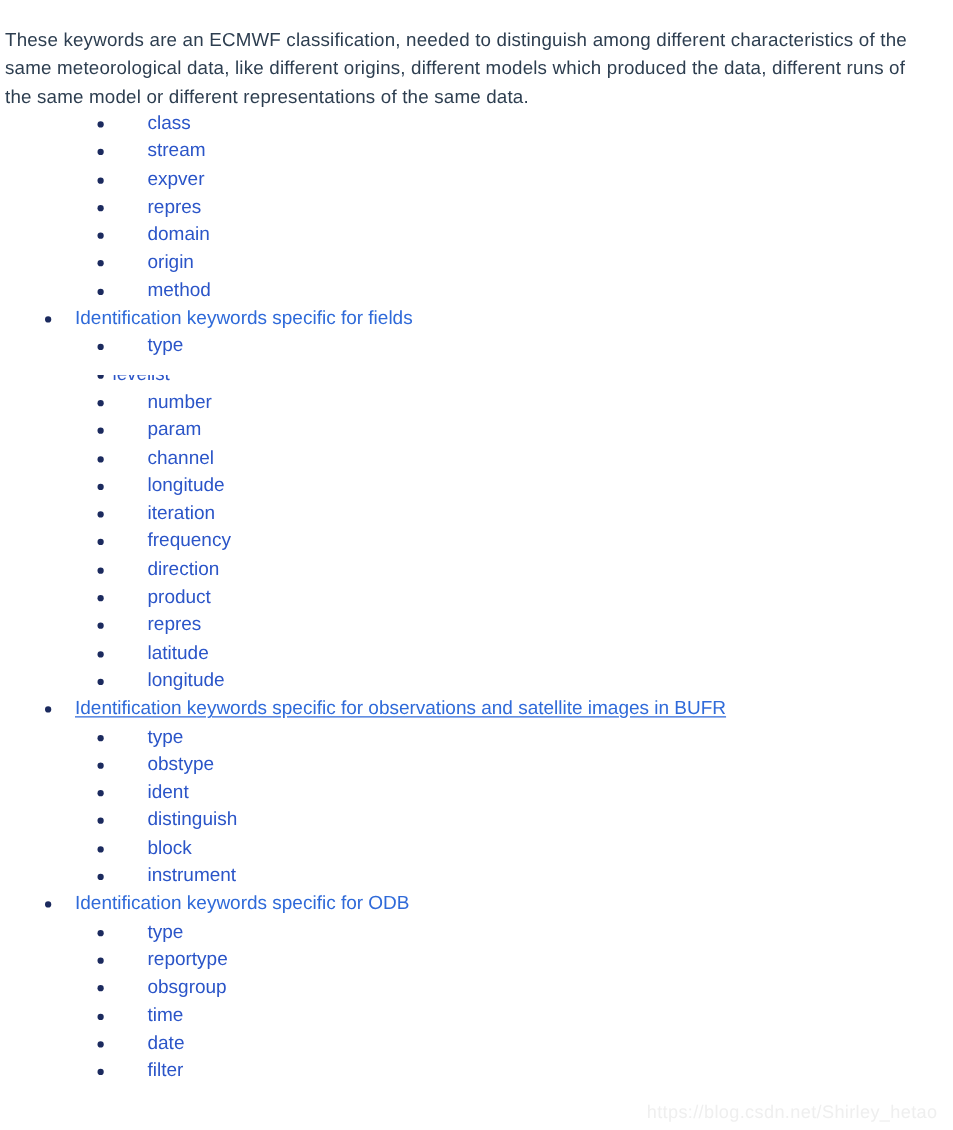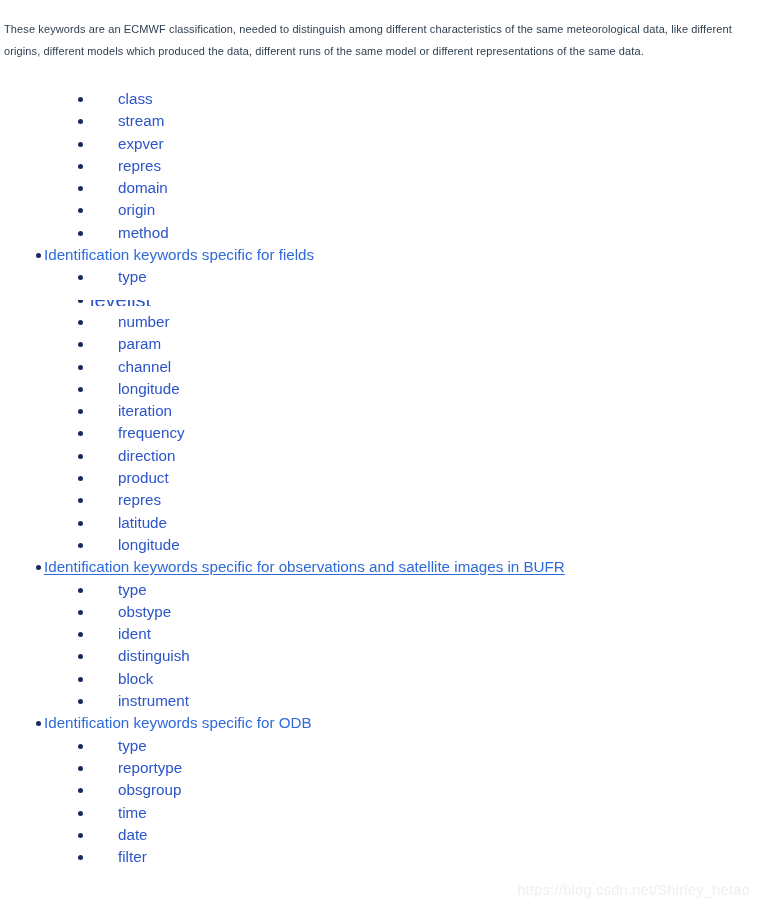--- a/index.html
+++ b/index.html
@@ -16,21 +16,21 @@
     -webkit-font-smoothing: antialiased;
   }
 
   
   .intro {
     position: absolute;
     left: 4px;
     top: 7px;
     width: 736px;
     color: #2d3e50;
-    font-size: 11px;
+    font-size: 15px;
     line-height: 22.3px;
     letter-spacing: 0.01em;
   }
 
   
   .outline {
     position: absolute;
     left: 0;
     top: 88px;
     width: 762px;
@@ -54,21 +54,21 @@
   li > .bullet {
     position: absolute;
     width: 5px;
     height: 5px;
     border-radius: 50%;
     background: #1b2a5e;
     top: 9px;
   }
 
   
-  .lvl1 > li { padding-left: 44px; }
+  .lvl1 > li { padding-left: 60px; }
   .lvl1 > li > .bullet { left: 36px; }
   .lvl1 > li > .lbl {
     color: #2f6ad9;
   }
 
   
   .lvl2 > li { padding-left: 118px; }
   .lvl2 > li > .bullet { left: 78px; }
   .lvl2 > li > .lbl {
     color: #2b55c8;
@@ -111,21 +111,21 @@
     width: 5px;
     height: 5px;
     border-radius: 50%;
     background: #1b2a5e;
   }
   li.clipped .lbl-c {
     position: absolute;
     left: 90px;
     top: 0;
     color: #2b55c8;
-    font-size: 20px;
+    font-size: 15px;
   }
 
   
   .watermark {
     position: absolute;
     right: 12px;
     bottom: 4px;
     color: #efefef;
     font-size: 14.5px;
     line-height: 20px;

